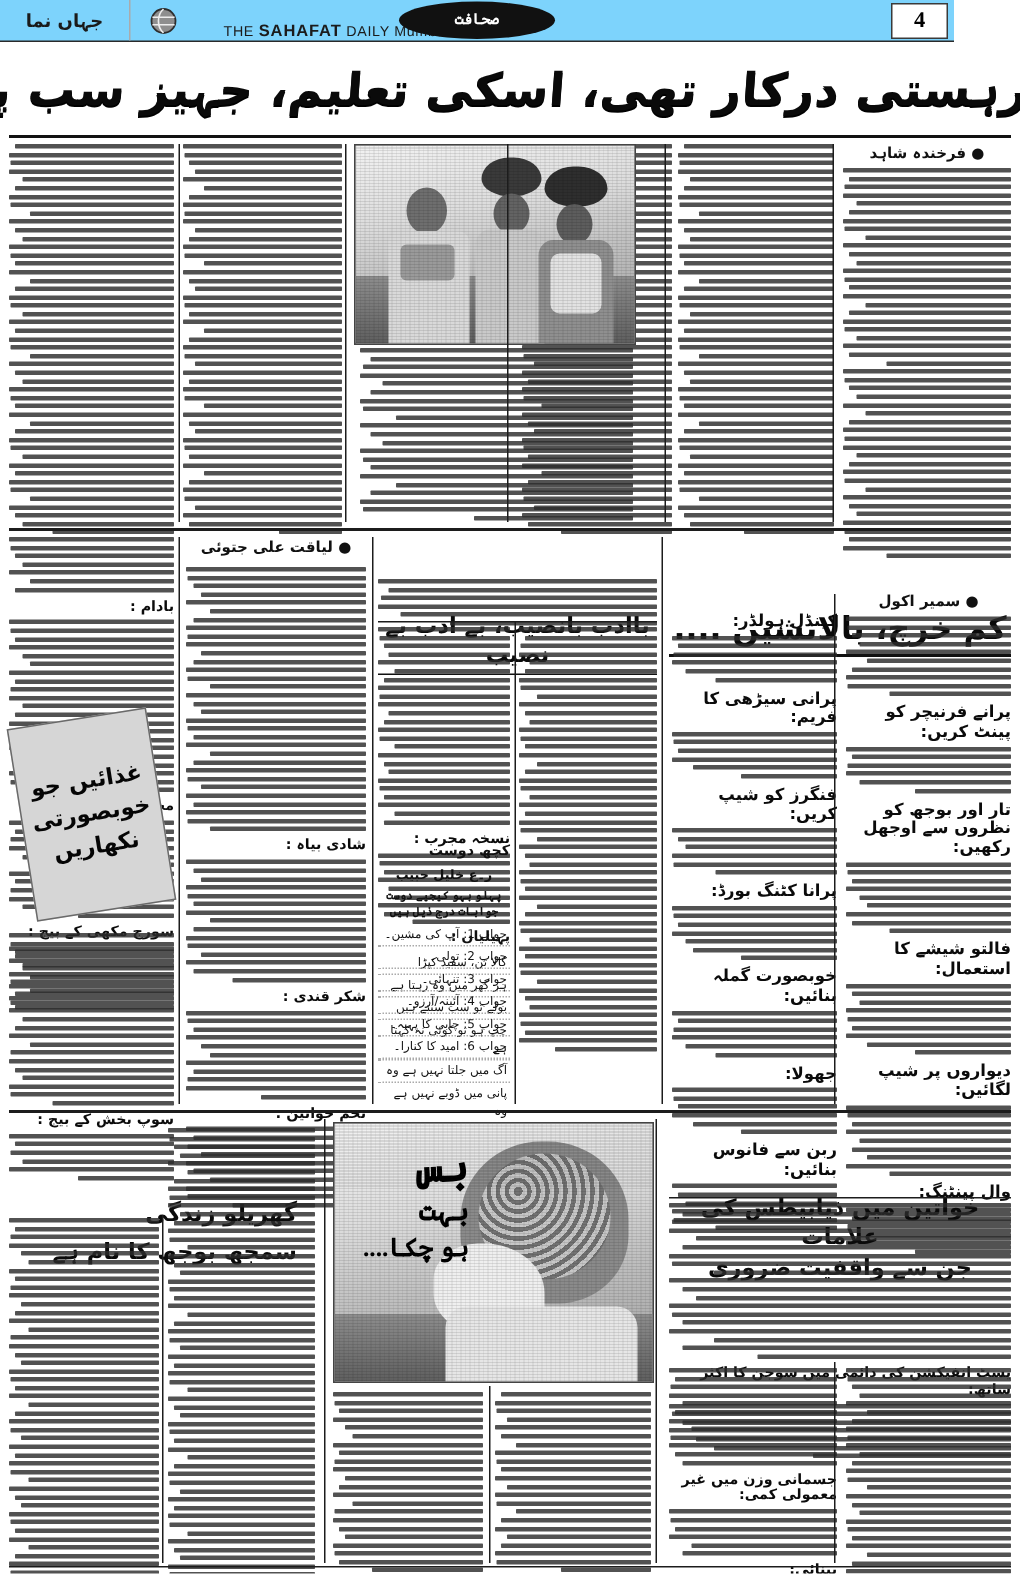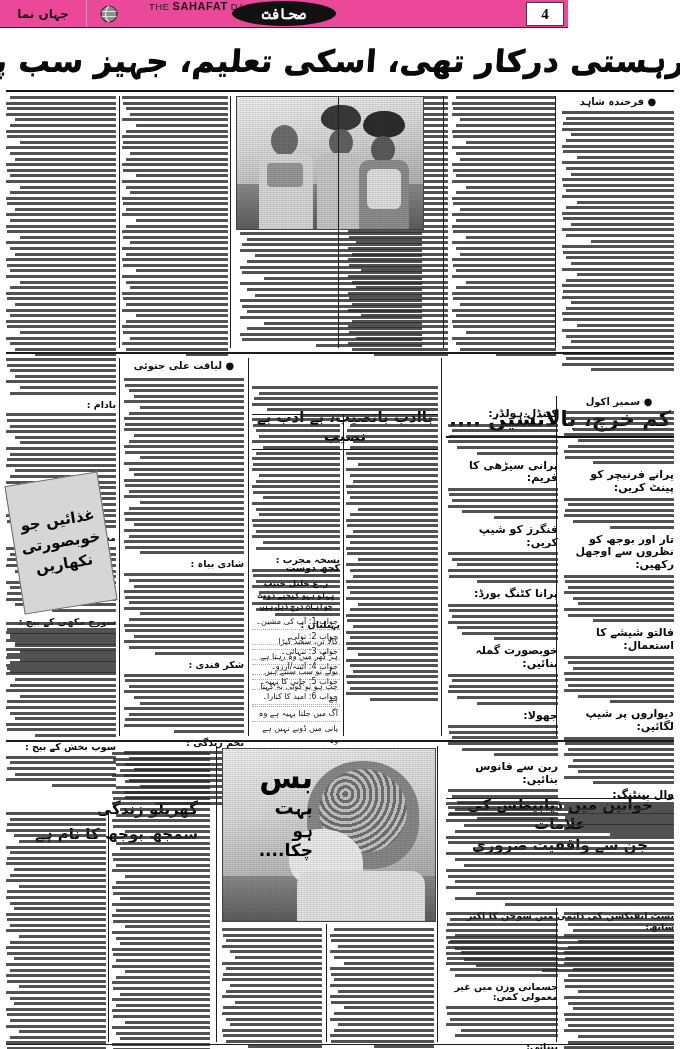--- a/index.html
+++ b/index.html
@@ -6,23 +6,23 @@
   html,body{margin:0;padding:0;background:#ffffff;}
   body{
     width:680px;height:1049px;overflow:hidden;position:relative;
     font-family:"DejaVu Sans","Liberation Sans",sans-serif;
     color:#111;
   }
   .page{position:relative;width:680px;height:1049px;background:#fff;}
 
   
   .masthead{
-    position:absolute;left:0;top:0;width:568px;height:27px;
-    background:#ec4899;border-bottom:1px solid #2a2a2a;
-    display:flex;align-items:flex-start;
+    position:absolute;left:0;top:0;width:636px;height:27px;
+    background:#7dd3fc;border-bottom:1px solid #2a2a2a;
+    display:flex;align-items:flex-end;
   }
   .mast-logo-ur{
     width:86px;height:100%;display:flex;align-items:center;justify-content:center;
     font-family:"DejaVu Sans",sans-serif;font-size:12px;font-weight:bold;
     direction:rtl;color:#1a1a1a;letter-spacing:.5px;
     border-right:1px solid #aaa;
   }
   .mast-globe{
     width:44px;height:100%;display:flex;align-items:center;justify-content:center;
   }
@@ -31,22 +31,22 @@
     flex:0 0 auto;margin-left:18px;font-family:"Liberation Sans",sans-serif;
     font-size:9.5px;letter-spacing:.45px;color:#1b1b1b;white-space:nowrap;
   }
   .mast-title b{font-size:11px;font-weight:bold;letter-spacing:.6px;}
   .mast-center{
     position:absolute;left:50%;top:1px;transform:translateX(-50%);
     width:104px;height:25px;background:#111;border-radius:50%/50%;
     display:flex;align-items:center;justify-content:center;
   }
   .mast-center span{
-    color:#fff;font-size:15px;font-weight:bold;direction:rtl;
-    font-family:Liberation Sans, sans-serif;line-height:1;
+    color:#fff;font-size:10px;font-weight:bold;direction:rtl;
+    font-family:Liberation Serif, serif;line-height:1;
   }
   .mast-date{
     position:absolute;right:46px;top:0;height:27px;display:flex;align-items:center;
     direction:rtl;font-size:10.5px;color:#141414;font-family:"DejaVu Sans",sans-serif;
     white-space:nowrap;
   }
   .mast-pageno{
     position:absolute;right:4px;top:2px;width:36px;height:22px;
     background:#fff;border:1px solid #3a3a3a;
     display:flex;align-items:center;justify-content:center;
@@ -647,21 +647,21 @@
       <div class="ln s5"></div>
       <div class="ln s1"></div>
       <div class="ln s2"></div>
     <div class="ln s6"></div>
     <div class="list-title">پہیلیاں :</div>
     <ul class="ul-list">
       <li>کالا تن، سفید کپڑا</li>
       <li>ہر گھر میں وہ رہتا ہے</li>
       <li>بولے تو سب سنتے ہیں</li>
       <li>چپ ہو تو کوئی نہ کہتا ہے</li>
-      <li>آگ میں جلتا پہیہ ہے وہ</li>
+      <li>آگ میں جلتا نہیں ہے وہ</li>
       <li>پانی میں ڈوبے نہیں ہے وہ</li>
       <li>بوجھو تو جانیں</li>
     </ul>
   </div>
 
   <div style="position:absolute;left:346px;top:418px;width:92px;" class="body-col">
     <div class="ln s1"></div>
       <div class="ln s2"></div>
       <div class="ln s3"></div>
       <div class="ln s1"></div>
@@ -785,21 +785,21 @@
       <div class="ln s3"></div>
       <div class="ln s2"></div>
       <div class="ln s1"></div>
     <div class="ln s4"></div>
       <div class="ln s5"></div>
       <div class="ln s1"></div>
       <div class="ln s2"></div>
     <div class="ln s3"></div>
       <div class="ln s1"></div>
       <div class="ln s7"></div>
-    <div class="subhead sm">تخم زندگی :</div>
+    <div class="subhead sm">تخم خواتین :</div>
     <div class="ln s1"></div>
       <div class="ln s2"></div>
       <div class="ln s3"></div>
       <div class="ln s4"></div>
     <div class="ln s1"></div>
       <div class="ln s2"></div>
       <div class="ln s5"></div>
       <div class="ln s1"></div>
     <div class="ln s3"></div>
       <div class="ln s6"></div>
@@ -996,21 +996,21 @@
   <div class="photo" style="left:222px;top:748px;width:212px;height:172px;">
     <div class="sky"></div>
     <div class="ground" style="height:26%;"></div>
     <div class="fig" style="left:62px;top:10px;width:150px;height:162px;">
       <div style="position:absolute;left:22px;top:2px;width:112px;height:108px;border-radius:48% 48% 42% 42%;background:#8a8a8a;"></div>
       <div style="position:absolute;left:34px;top:10px;width:88px;height:84px;border-radius:50%;
                   background:repeating-radial-gradient(circle at 30% 30%,#6f6f6f 0 3px,#d2d2d2 3px 6px);opacity:.85;"></div>
       <div style="position:absolute;left:4px;top:70px;width:74px;height:60px;border-radius:40% 55% 30% 45%;background:#efefef;"></div>
       <div style="position:absolute;left:12px;top:112px;width:128px;height:50px;background:#e6e6e6;border-radius:14px 14px 0 0;"></div>
     </div>
-    <div class="photo-caption-overlay" style="left:10px;top:14px;width:80px;">
+    <div class="photo-caption-overlay" style="left:10px;top:14px;width:80px;font-family:Liberation Serif, serif;">
       <div style="font-size:30px;line-height:1;">بس</div>
       <div style="font-size:19px;line-height:1.15;margin-top:4px;">بہت</div>
       <div style="font-size:17px;line-height:1.15;margin-top:3px;">ہو چکا....</div>
     </div>
     <div class="grain"></div>
   </div>
 
   <div style="position:absolute;left:222px;top:928px;width:100px;" class="body-col">
     <div class="ln s1"></div>
       <div class="ln s3"></div>

